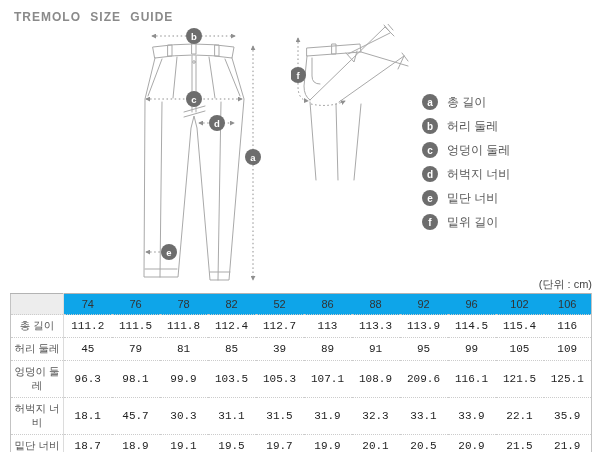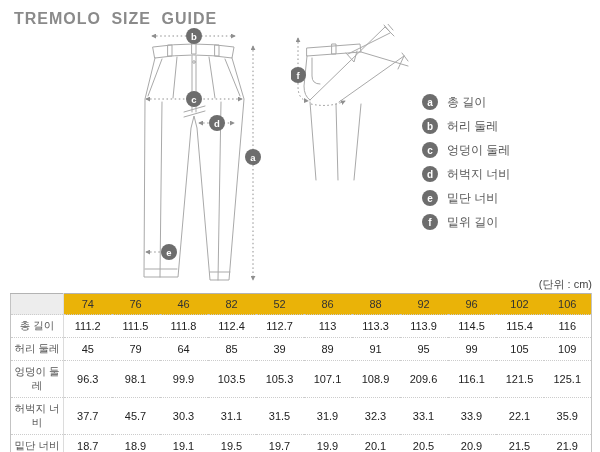--- a/index.html
+++ b/index.html
@@ -4,21 +4,21 @@
 <style>
   html,body{margin:0;padding:0;}
   body{
     width:600px;height:452px;position:relative;overflow:hidden;
     background:#ffffff;
     font-family:"Liberation Sans","DejaVu Sans",sans-serif;
     color:#333;
   }
   .page-title{
     position:absolute;left:14px;top:10px;
-    font-size:16px;font-weight:700;color:#8a8a8a;
+    font-size:12px;font-weight:700;color:#8a8a8a;
     letter-spacing:1px;word-spacing:5px;
   }
   
   .front-svg{position:absolute;left:140px;top:28px;}
   .fold-svg{position:absolute;left:291px;top:24px;}
   .pants-line{stroke:#a9a9a9;stroke-width:1;fill:none;stroke-linecap:round;stroke-linejoin:round;}
   .measure{stroke:#8f8f8f;stroke-width:1;fill:none;stroke-dasharray:1.5 2.6;}
   .badge-circle{fill:#6d6d6d;}
   .badge-letter{fill:#ffffff;font-size:9.5px;font-weight:700;text-anchor:middle;
     font-family:"Liberation Sans","DejaVu Sans",sans-serif;}
@@ -36,26 +36,26 @@
   
   .size-table{
     position:absolute;left:10px;top:293px;width:582px;
     border-collapse:collapse;table-layout:fixed;
     font-size:11px;
   }
   .size-table th,.size-table td{
     padding:4px 0;text-align:center;font-weight:400;
     border-top:1px dotted #cccccc;
   }
-  .size-table thead th{background:#eab308;color:#333;border-top:none;}
+  .size-table thead th{background:#0ea5e9;color:#333;border-top:none;}
   .size-table .corner{background:#ededed;}
   .size-table{border:1px solid #c3c3c3;border-top:1px solid #b3b3b3;}
   .size-table th:first-child{width:52px;border-right:1px solid #dcdcdc;}
   .size-table tbody th{color:#555;background:#ffffff;font-size:10.5px;}
-  .size-table tbody td{color:#222;}
+  .size-table tbody td{color:#222;font-family:Liberation Mono, monospace;}
 </style>
 </head>
 <body>
 
 <div class="page-title">TREMOLO SIZE GUIDE</div>
 
 <svg class="front-svg" width="122" height="262" viewBox="0 0 122 262">
   <defs>
     <marker id="arrA" viewBox="0 0 6 6" refX="5" refY="3" markerWidth="5" markerHeight="5" orient="auto-start-reverse">
       <path d="M0,0L6,3L0,6Z" fill="#8f8f8f"></path>
@@ -162,21 +162,21 @@
   </div>
 
 <div class="unit-note">(단위 : cm)</div>
 
 <table class="size-table">
   <thead>
     <tr>
       <th class="corner"></th>
     <th>74</th>
         <th>76</th>
-        <th>46</th>
+        <th>78</th>
         <th>82</th>
         <th>52</th>
         <th>86</th>
         <th>88</th>
         <th>92</th>
         <th>96</th>
         <th>102</th>
         <th>106</th>
       </tr>
   </thead>
@@ -192,21 +192,21 @@
         <td>113.3</td>
         <td>113.9</td>
         <td>114.5</td>
         <td>115.4</td>
         <td>116</td>
       </tr>
       <tr>
         <th>허리 둘레</th>
         <td>45</td>
         <td>79</td>
-        <td>64</td>
+        <td>81</td>
         <td>85</td>
         <td>39</td>
         <td>89</td>
         <td>91</td>
         <td>95</td>
         <td>99</td>
         <td>105</td>
         <td>109</td>
       </tr>
       <tr>
@@ -218,21 +218,21 @@
         <td>105.3</td>
         <td>107.1</td>
         <td>108.9</td>
         <td>209.6</td>
         <td>116.1</td>
         <td>121.5</td>
         <td>125.1</td>
       </tr>
       <tr>
         <th>허벅지 너비</th>
-        <td>37.7</td>
+        <td>18.1</td>
         <td>45.7</td>
         <td>30.3</td>
         <td>31.1</td>
         <td>31.5</td>
         <td>31.9</td>
         <td>32.3</td>
         <td>33.1</td>
         <td>33.9</td>
         <td>22.1</td>
         <td>35.9</td>

